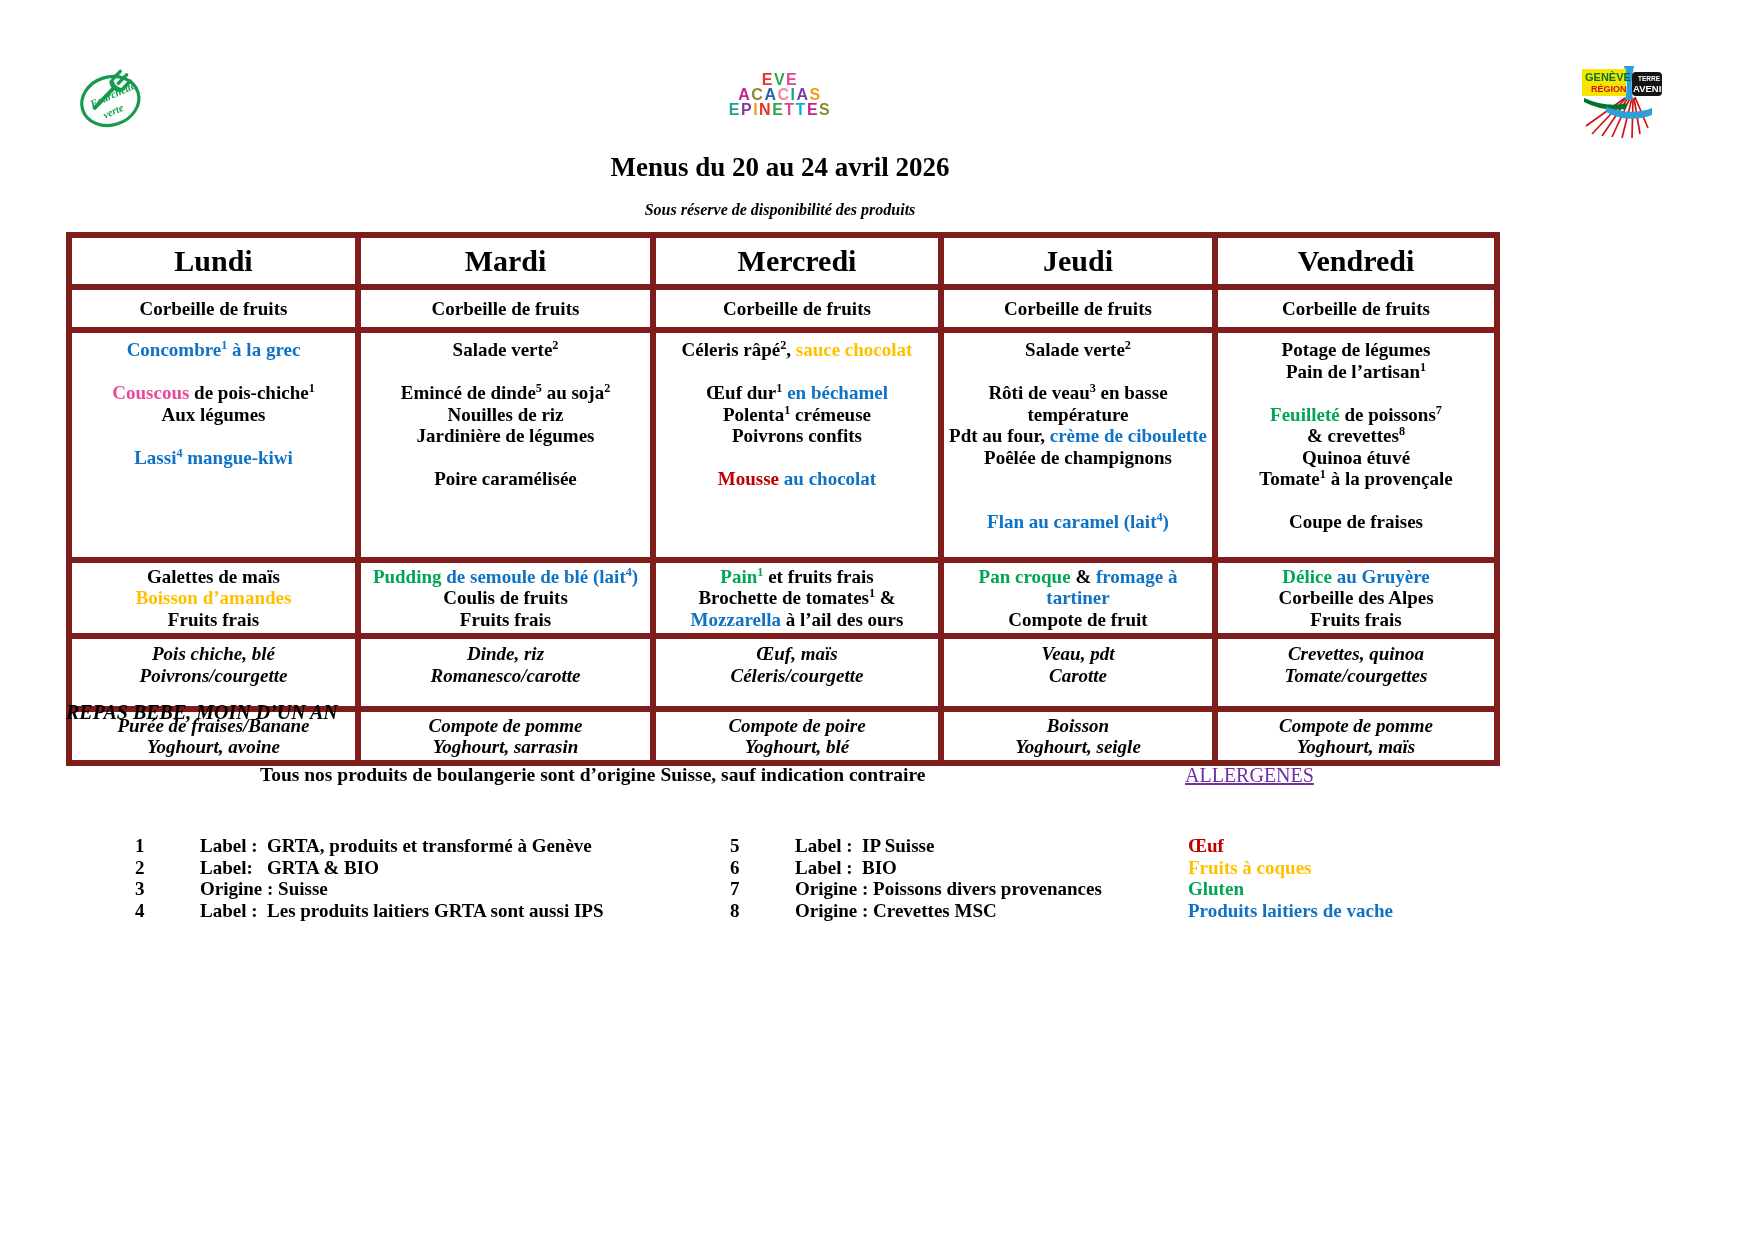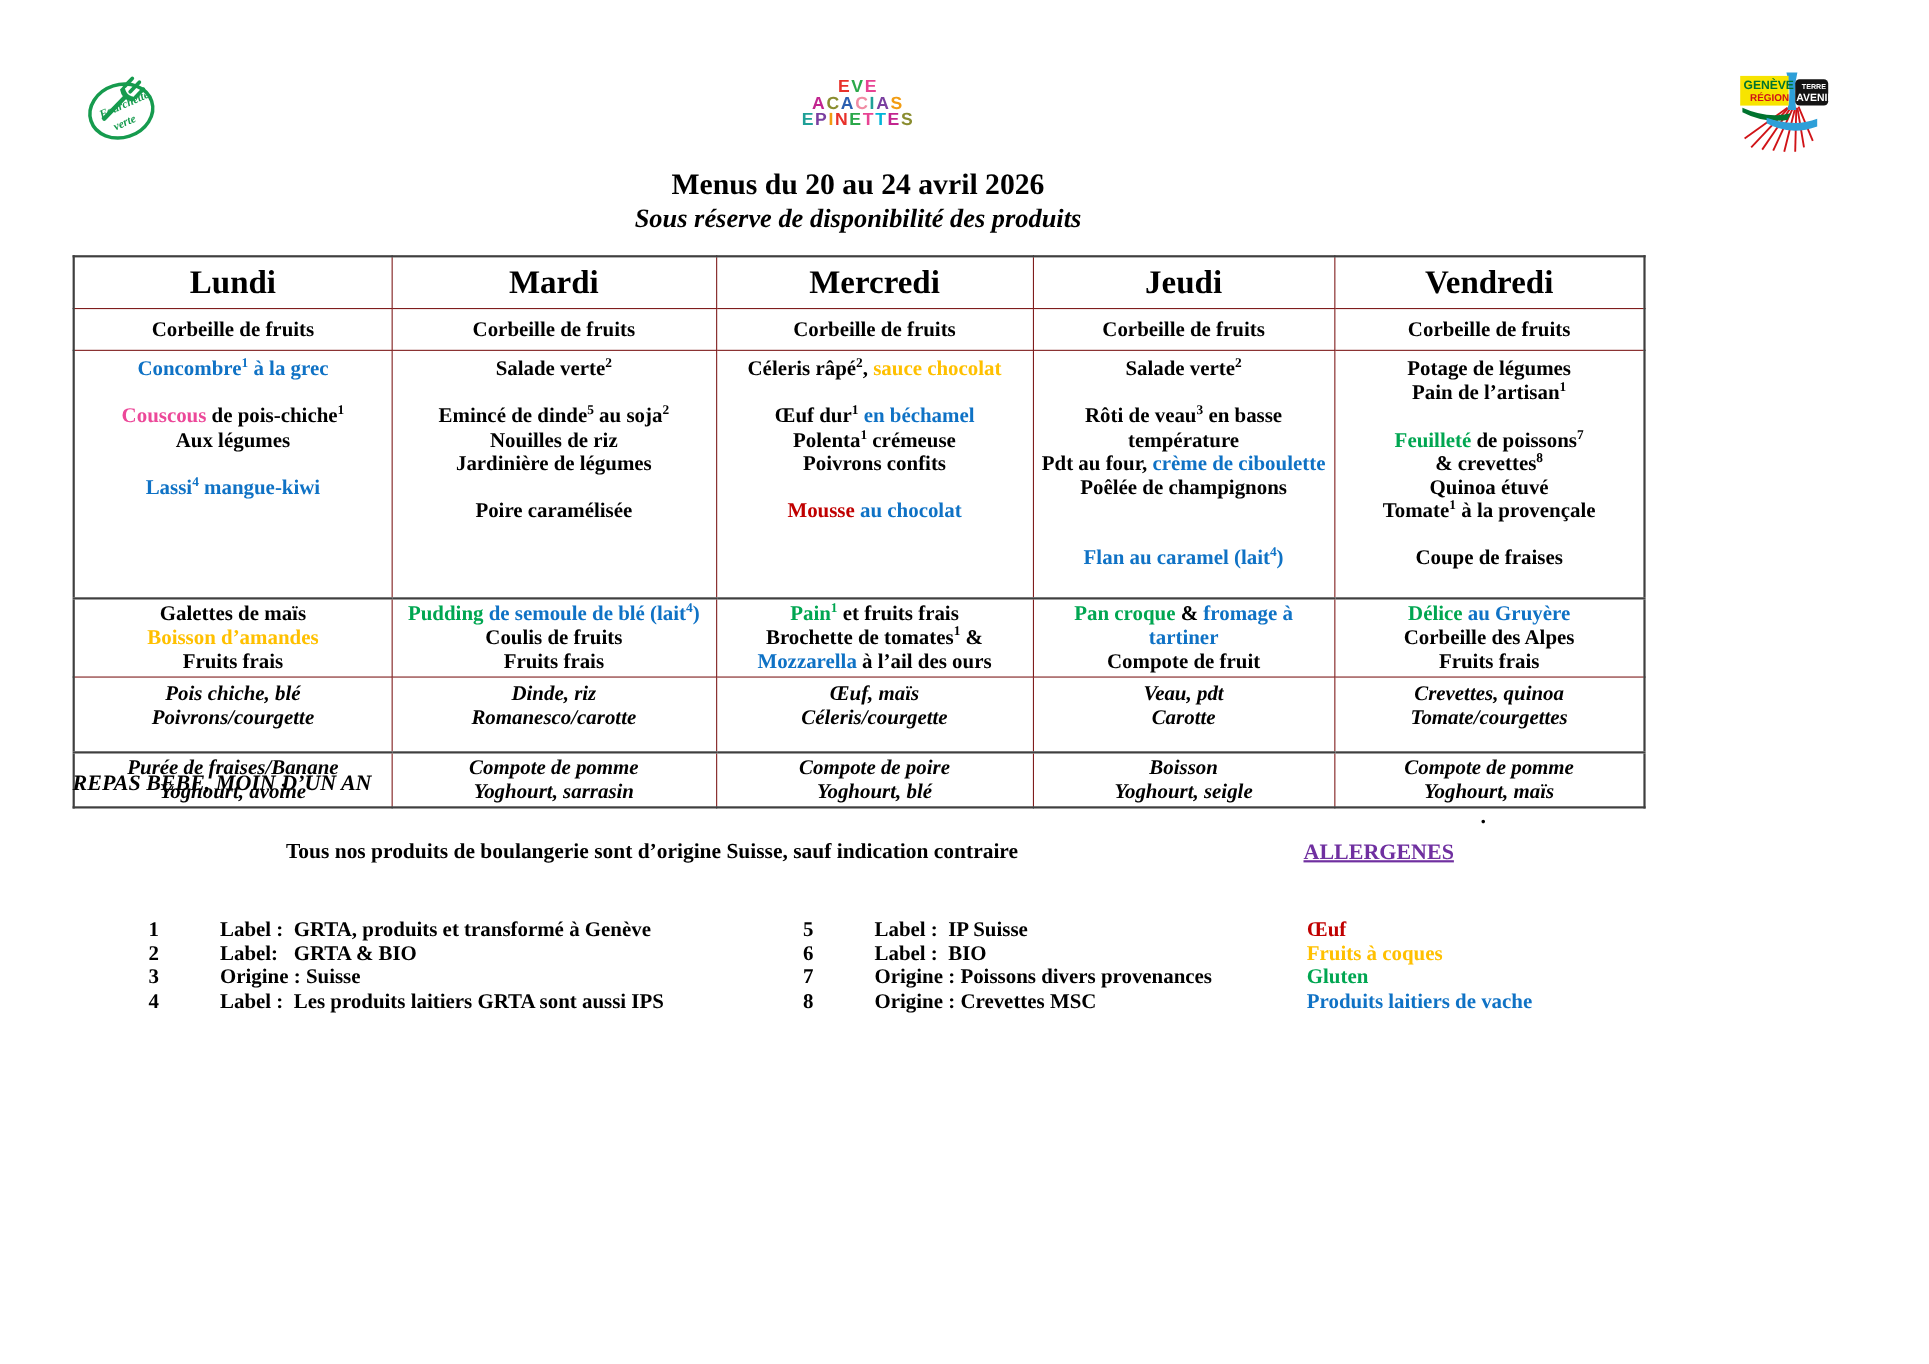--- a/index.html
+++ b/index.html
@@ -11,40 +11,40 @@
   
   .logo-fv{position:absolute;left:72px;top:62px;width:76px;height:74px;}
   .logo-grta{position:absolute;left:1580px;top:60px;width:84px;height:80px;}
   .eve{position:absolute;left:66px;top:72px;width:1428px;text-align:center;
        font-family:"Liberation Sans","DejaVu Sans",sans-serif;font-weight:bold;
        font-size:16px;line-height:15px;letter-spacing:1.5px;}
   .eve .eve-line{white-space:nowrap;}
   
   .titles{position:absolute;left:66px;top:152px;width:1428px;text-align:center;}
   .title{font-size:27px;font-weight:bold;}
-  .subtitle{font-size:24px;font-weight:bold;font-style:italic;margin-top:3px;}
+  .subtitle{font-size:16px;font-weight:bold;font-style:italic;margin-top:18px;}
   
   table.menu{position:absolute;left:66px;top:232px;width:1428px;
     border-collapse:collapse;table-layout:fixed;}
-  table.menu td,table.menu th{border:1px solid #7f1d1d;padding:2px 4px;
+  table.menu td,table.menu th{border:6px solid #7f1d1d;padding:2px 4px;
     text-align:center;font-weight:bold;overflow:hidden;}
   table.menu{border:2px solid #3f3f3f;}
   tr.r-day th{font-size:30px;height:42px;}
   tr.r-fruit td{font-size:19px;height:33px;}
   tr.r-main td{font-size:19px;height:216px;vertical-align:top;padding-top:6px;}
   tr.r-gouter td{font-size:19px;height:66px;border-top:2px solid #3f3f3f;vertical-align:middle;}
   tr.r-allerg td{font-size:19px;font-style:italic;height:61px;vertical-align:top;padding-top:4px;}
   tr.r-bebe td{font-size:19px;font-style:italic;height:44px;border-top:2px solid #3f3f3f;vertical-align:middle;}
   .line{line-height:21.5px;}
   sup{font-size:64%;line-height:0;}
   
   .repas-note{position:absolute;left:66px;top:701px;font-size:20px;font-weight:bold;font-style:italic;}
   .stray-dot{position:absolute;left:1346px;top:731px;font-size:20px;font-weight:bold;}
   .bakery{position:absolute;left:260px;top:764px;font-size:19.5px;font-weight:bold;}
-  .allergenes-link{position:absolute;left:1185px;top:764px;font-size:20px;font-weight:bold;
+  .allergenes-link{position:absolute;left:1185px;top:764px;font-size:20px;font-weight:normal;
     text-decoration:underline;cursor:pointer;}
   
   .legend{position:absolute;left:135px;top:835px;width:1480px;font-size:19px;font-weight:bold;}
   .legend-row{display:flex;height:21.5px;align-items:flex-start;}
   .l-num{width:65px;}
   .l-text{width:530px;white-space:pre;}
   .l-num2{width:65px;}
   .l-text2{width:393px;white-space:pre;}
   .l-allergen{flex:1;}
 </style>

